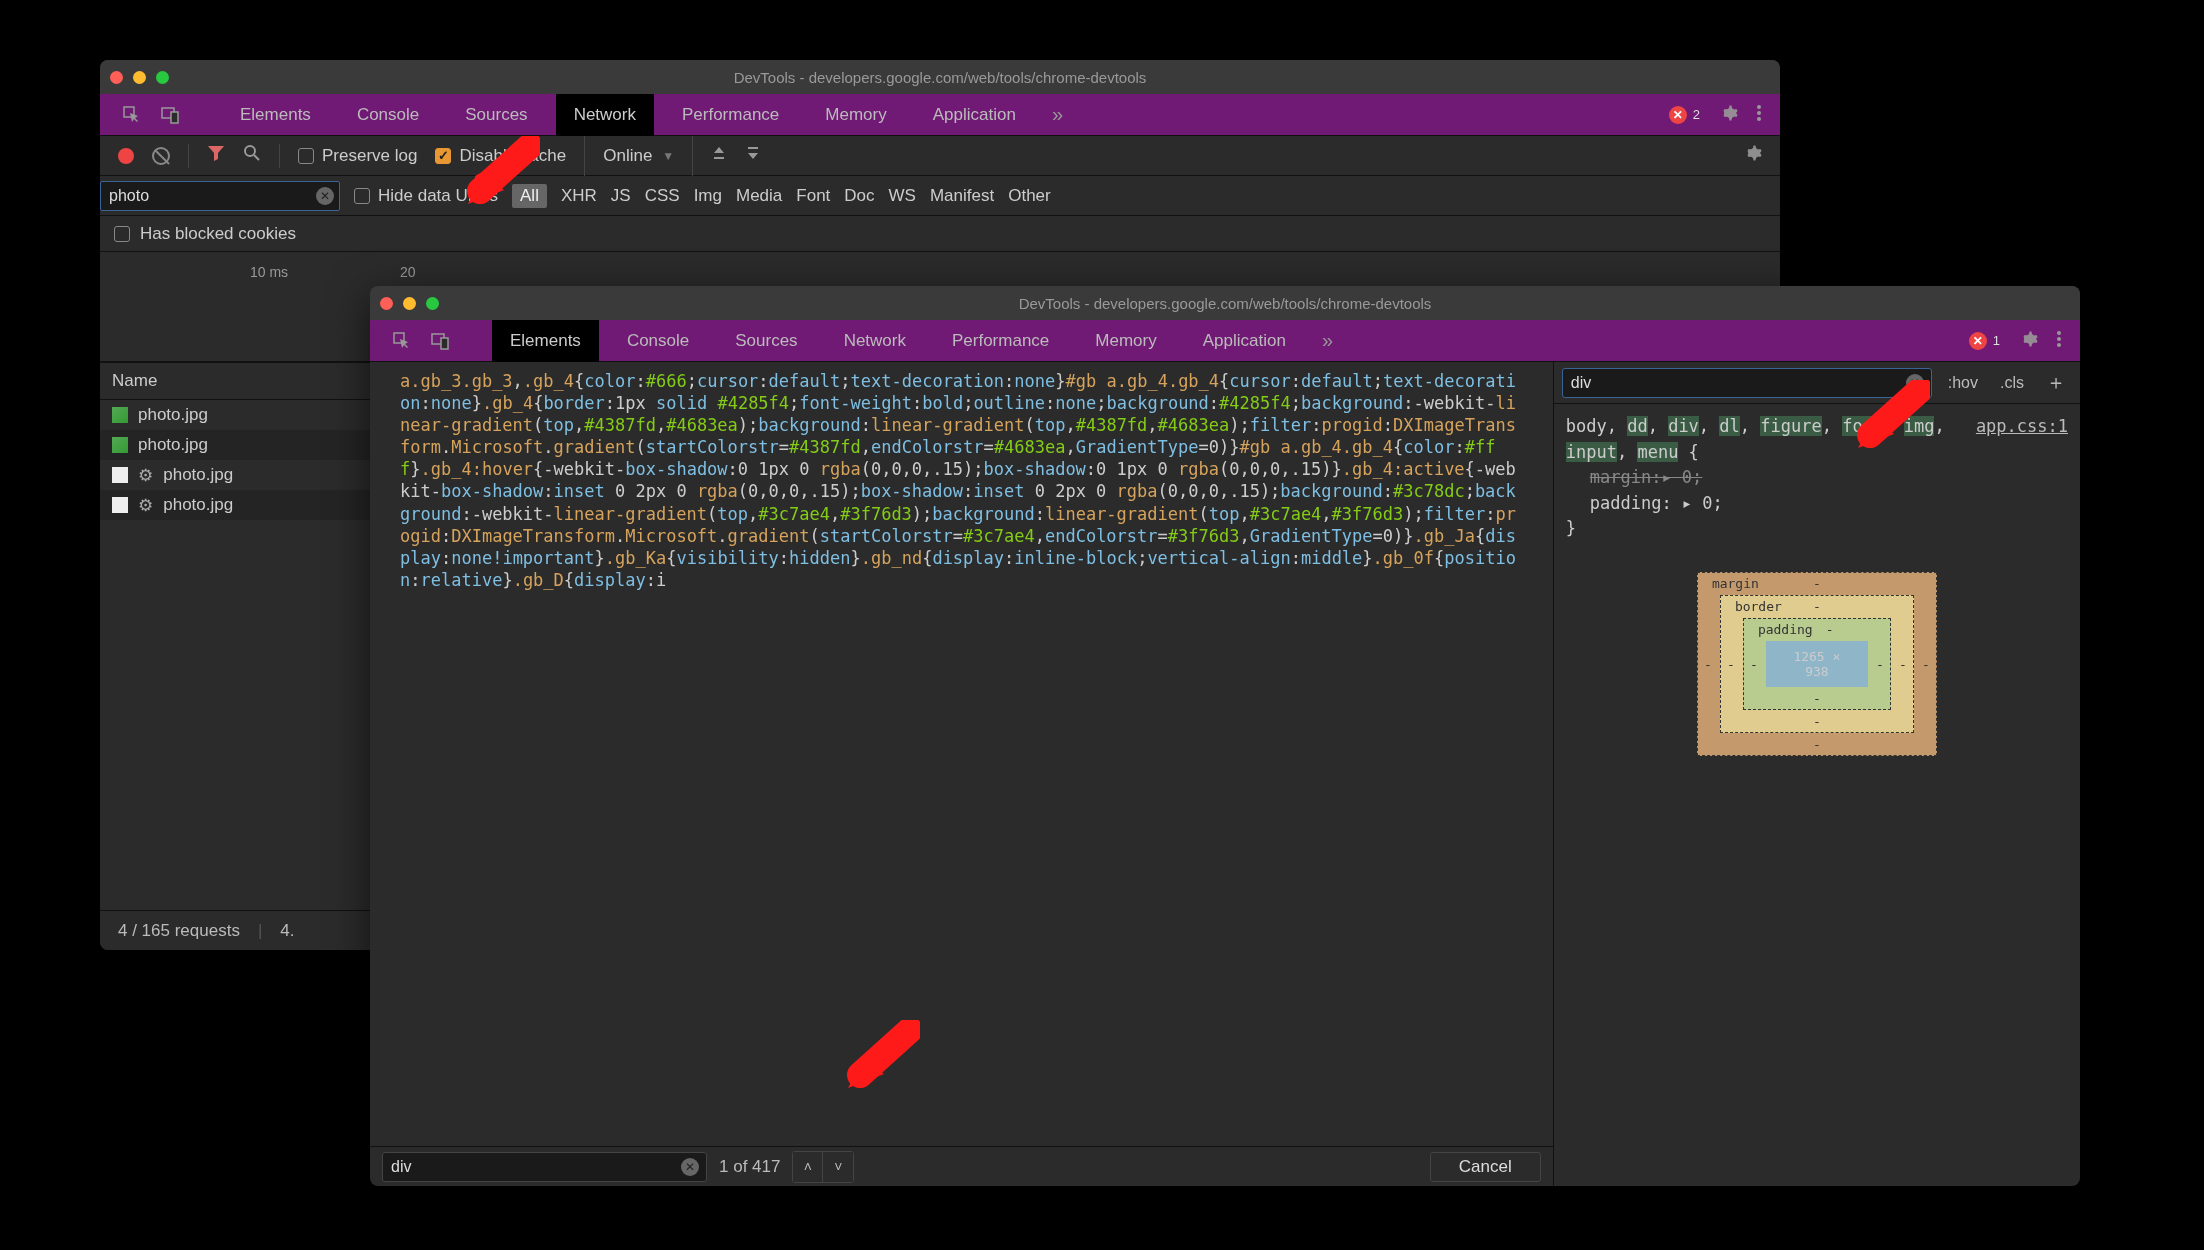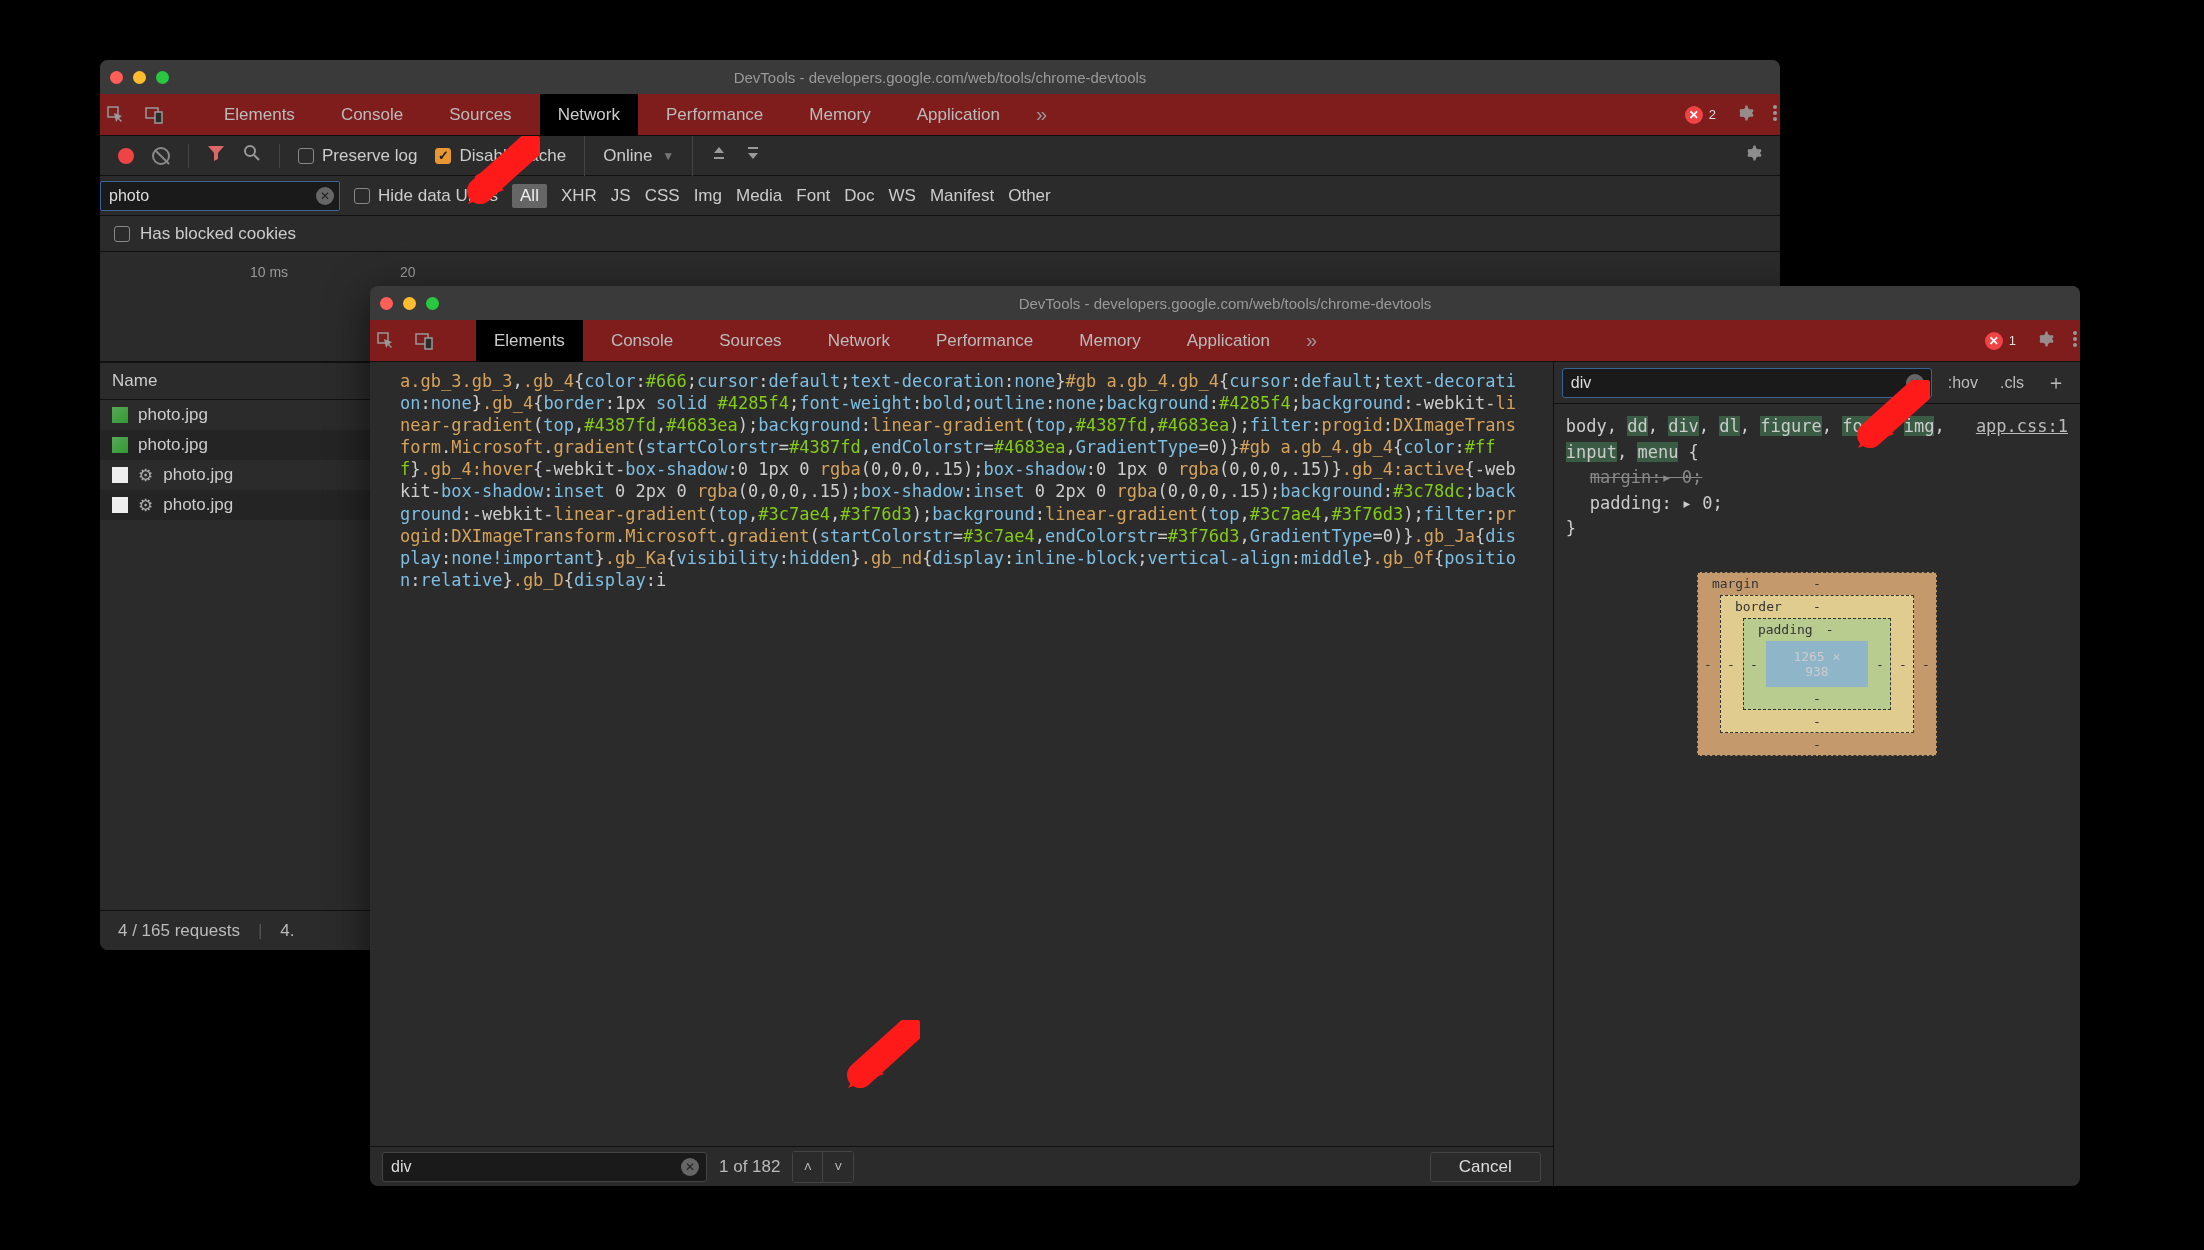--- a/index.html
+++ b/index.html
@@ -31,22 +31,22 @@
   .traffic { display: flex; gap: 10px; }
   .traffic-dot { width: 13px; height: 13px; border-radius: 50%; }
   .traffic-close { background:#ff5f57;}
   .traffic-min { background:#febc2e;}
   .traffic-max { background:#28c840;}
   .titlebar-title {
     position: absolute; left:0; right:0; text-align:center;
     font-size: 15px; color: #999; pointer-events:none;
   }
   .tabstrip {
-    height: 42px; background:#7f1d1d; display:flex; align-items:center;
-    border-bottom:1px solid #111; padding:0 2px; gap:10px;
+    height: 42px; background:#701a75; display:flex; align-items:center;
+    border-bottom:1px solid #111; padding:0 18px; gap:10px;
   }
   .tool-icon { width: 28px; height:28px; display:flex; align-items:center; justify-content:center; color:#999; }
   .tabstrip .spacer { width:18px;}
   .tab {
     padding: 0 18px; height:42px; display:flex; align-items:center;
     color:#bbb; font-size:17px; cursor:pointer;
   }
   .tab.selected { background:#000; color:#ccc; }
   .tab-more { color:#999; font-size:20px; padding:0 8px;}
   .tab-right { margin-left:auto; display:flex; align-items:center; gap:18px;}
@@ -328,21 +328,21 @@
     </div>
   </div>
   <div class="elements-body">
     <div class="e-left">
       <div class="csspane" id="csscontent"><span class="c-sel">a.gb_3</span><span class="c-sel">.gb_3</span>,<span class="c-sel">.gb_4</span>{<span class="c-prop">color</span>:<span class="c-val">#666</span>;<span class="c-prop">cursor</span>:<span class="c-prop">default</span>;<span class="c-prop">text-decoration</span>:<span class="c-prop">none</span>}<span class="c-sel">#gb</span> <span class="c-sel">a.gb_4</span><span class="c-sel">.gb_4</span>{<span class="c-prop">cursor</span>:<span class="c-prop">default</span>;<span class="c-prop">text-decoration</span>:<span class="c-prop">none</span>}<span class="c-sel">.gb_4</span>{<span class="c-prop">border</span>:1px <span class="c-prop">solid</span> <span class="c-val">#4285f4</span>;<span class="c-prop">font-weight</span>:<span class="c-prop">bold</span>;<span class="c-prop">outline</span>:<span class="c-prop">none</span>;<span class="c-prop">background</span>:<span class="c-val">#4285f4</span>;<span class="c-prop">background</span>:-webkit-<span class="c-func">linear-gradient</span>(<span class="c-prop">top</span>,<span class="c-val">#4387fd</span>,<span class="c-val">#4683ea</span>);<span class="c-prop">background</span>:<span class="c-func">linear-gradient</span>(<span class="c-prop">top</span>,<span class="c-val">#4387fd</span>,<span class="c-val">#4683ea</span>);<span class="c-prop">filter</span>:<span class="c-func">progid</span>:<span class="c-func">DXImageTransform</span>.<span class="c-func">Microsoft</span>.<span class="c-func">gradient</span>(<span class="c-prop">startColorstr</span>=<span class="c-val">#4387fd</span>,<span class="c-prop">endColorstr</span>=<span class="c-val">#4683ea</span>,<span class="c-prop">GradientType</span>=0)}<span class="c-sel">#gb</span> <span class="c-sel">a.gb_4</span><span class="c-sel">.gb_4</span>{<span class="c-prop">color</span>:<span class="c-val">#fff</span>}<span class="c-sel">.gb_4</span><span class="c-sel">:hover</span>{-webkit-<span class="c-prop">box-shadow</span>:0 1px 0 <span class="c-func">rgba</span>(0,0,0,.15);<span class="c-prop">box-shadow</span>:0 1px 0 <span class="c-func">rgba</span>(0,0,0,.15)}<span class="c-sel">.gb_4</span><span class="c-sel">:active</span>{-webkit-<span class="c-prop">box-shadow</span>:<span class="c-prop">inset</span> 0 2px 0 <span class="c-func">rgba</span>(0,0,0,.15);<span class="c-prop">box-shadow</span>:<span class="c-prop">inset</span> 0 2px 0 <span class="c-func">rgba</span>(0,0,0,.15);<span class="c-prop">background</span>:<span class="c-val">#3c78dc</span>;<span class="c-prop">background</span>:-webkit-<span class="c-func">linear-gradient</span>(<span class="c-prop">top</span>,<span class="c-val">#3c7ae4</span>,<span class="c-val">#3f76d3</span>);<span class="c-prop">background</span>:<span class="c-func">linear-gradient</span>(<span class="c-prop">top</span>,<span class="c-val">#3c7ae4</span>,<span class="c-val">#3f76d3</span>);<span class="c-prop">filter</span>:<span class="c-func">progid</span>:<span class="c-func">DXImageTransform</span>.<span class="c-func">Microsoft</span>.<span class="c-func">gradient</span>(<span class="c-prop">startColorstr</span>=<span class="c-val">#3c7ae4</span>,<span class="c-prop">endColorstr</span>=<span class="c-val">#3f76d3</span>,<span class="c-prop">GradientType</span>=0)}<span class="c-sel">.gb_Ja</span>{<span class="c-prop">display</span>:<span class="c-prop">none</span><span class="c-imp">!important</span>}<span class="c-sel">.gb_Ka</span>{<span class="c-prop">visibility</span>:<span class="c-prop">hidden</span>}<span class="c-sel">.gb_nd</span>{<span class="c-prop">display</span>:<span class="c-prop">inline-block</span>;<span class="c-prop">vertical-align</span>:<span class="c-prop">middle</span>}<span class="c-sel">.gb_0f</span>{<span class="c-prop">position</span>:<span class="c-prop">relative</span>}<span class="c-sel">.gb_D</span>{<span class="c-prop">display</span>:i</div>
       <div class="searchbar-bottom">
         <div class="search-field">
           <input value="div" style="">
           <div class="clear-x" style="right:8px">✕</div>
         </div>
-        <span class="search-count">1 of 182</span>
+        <span class="search-count">1 of 417</span>
         <div class="stepper">
           <button>˄</button>
           <button>˅</button>
         </div>
         <div style="flex:1"></div>
         <button class="cancel-btn">Cancel</button>
       </div>
     </div>
     <div class="e-right">
       <div class="styles-filterline">

